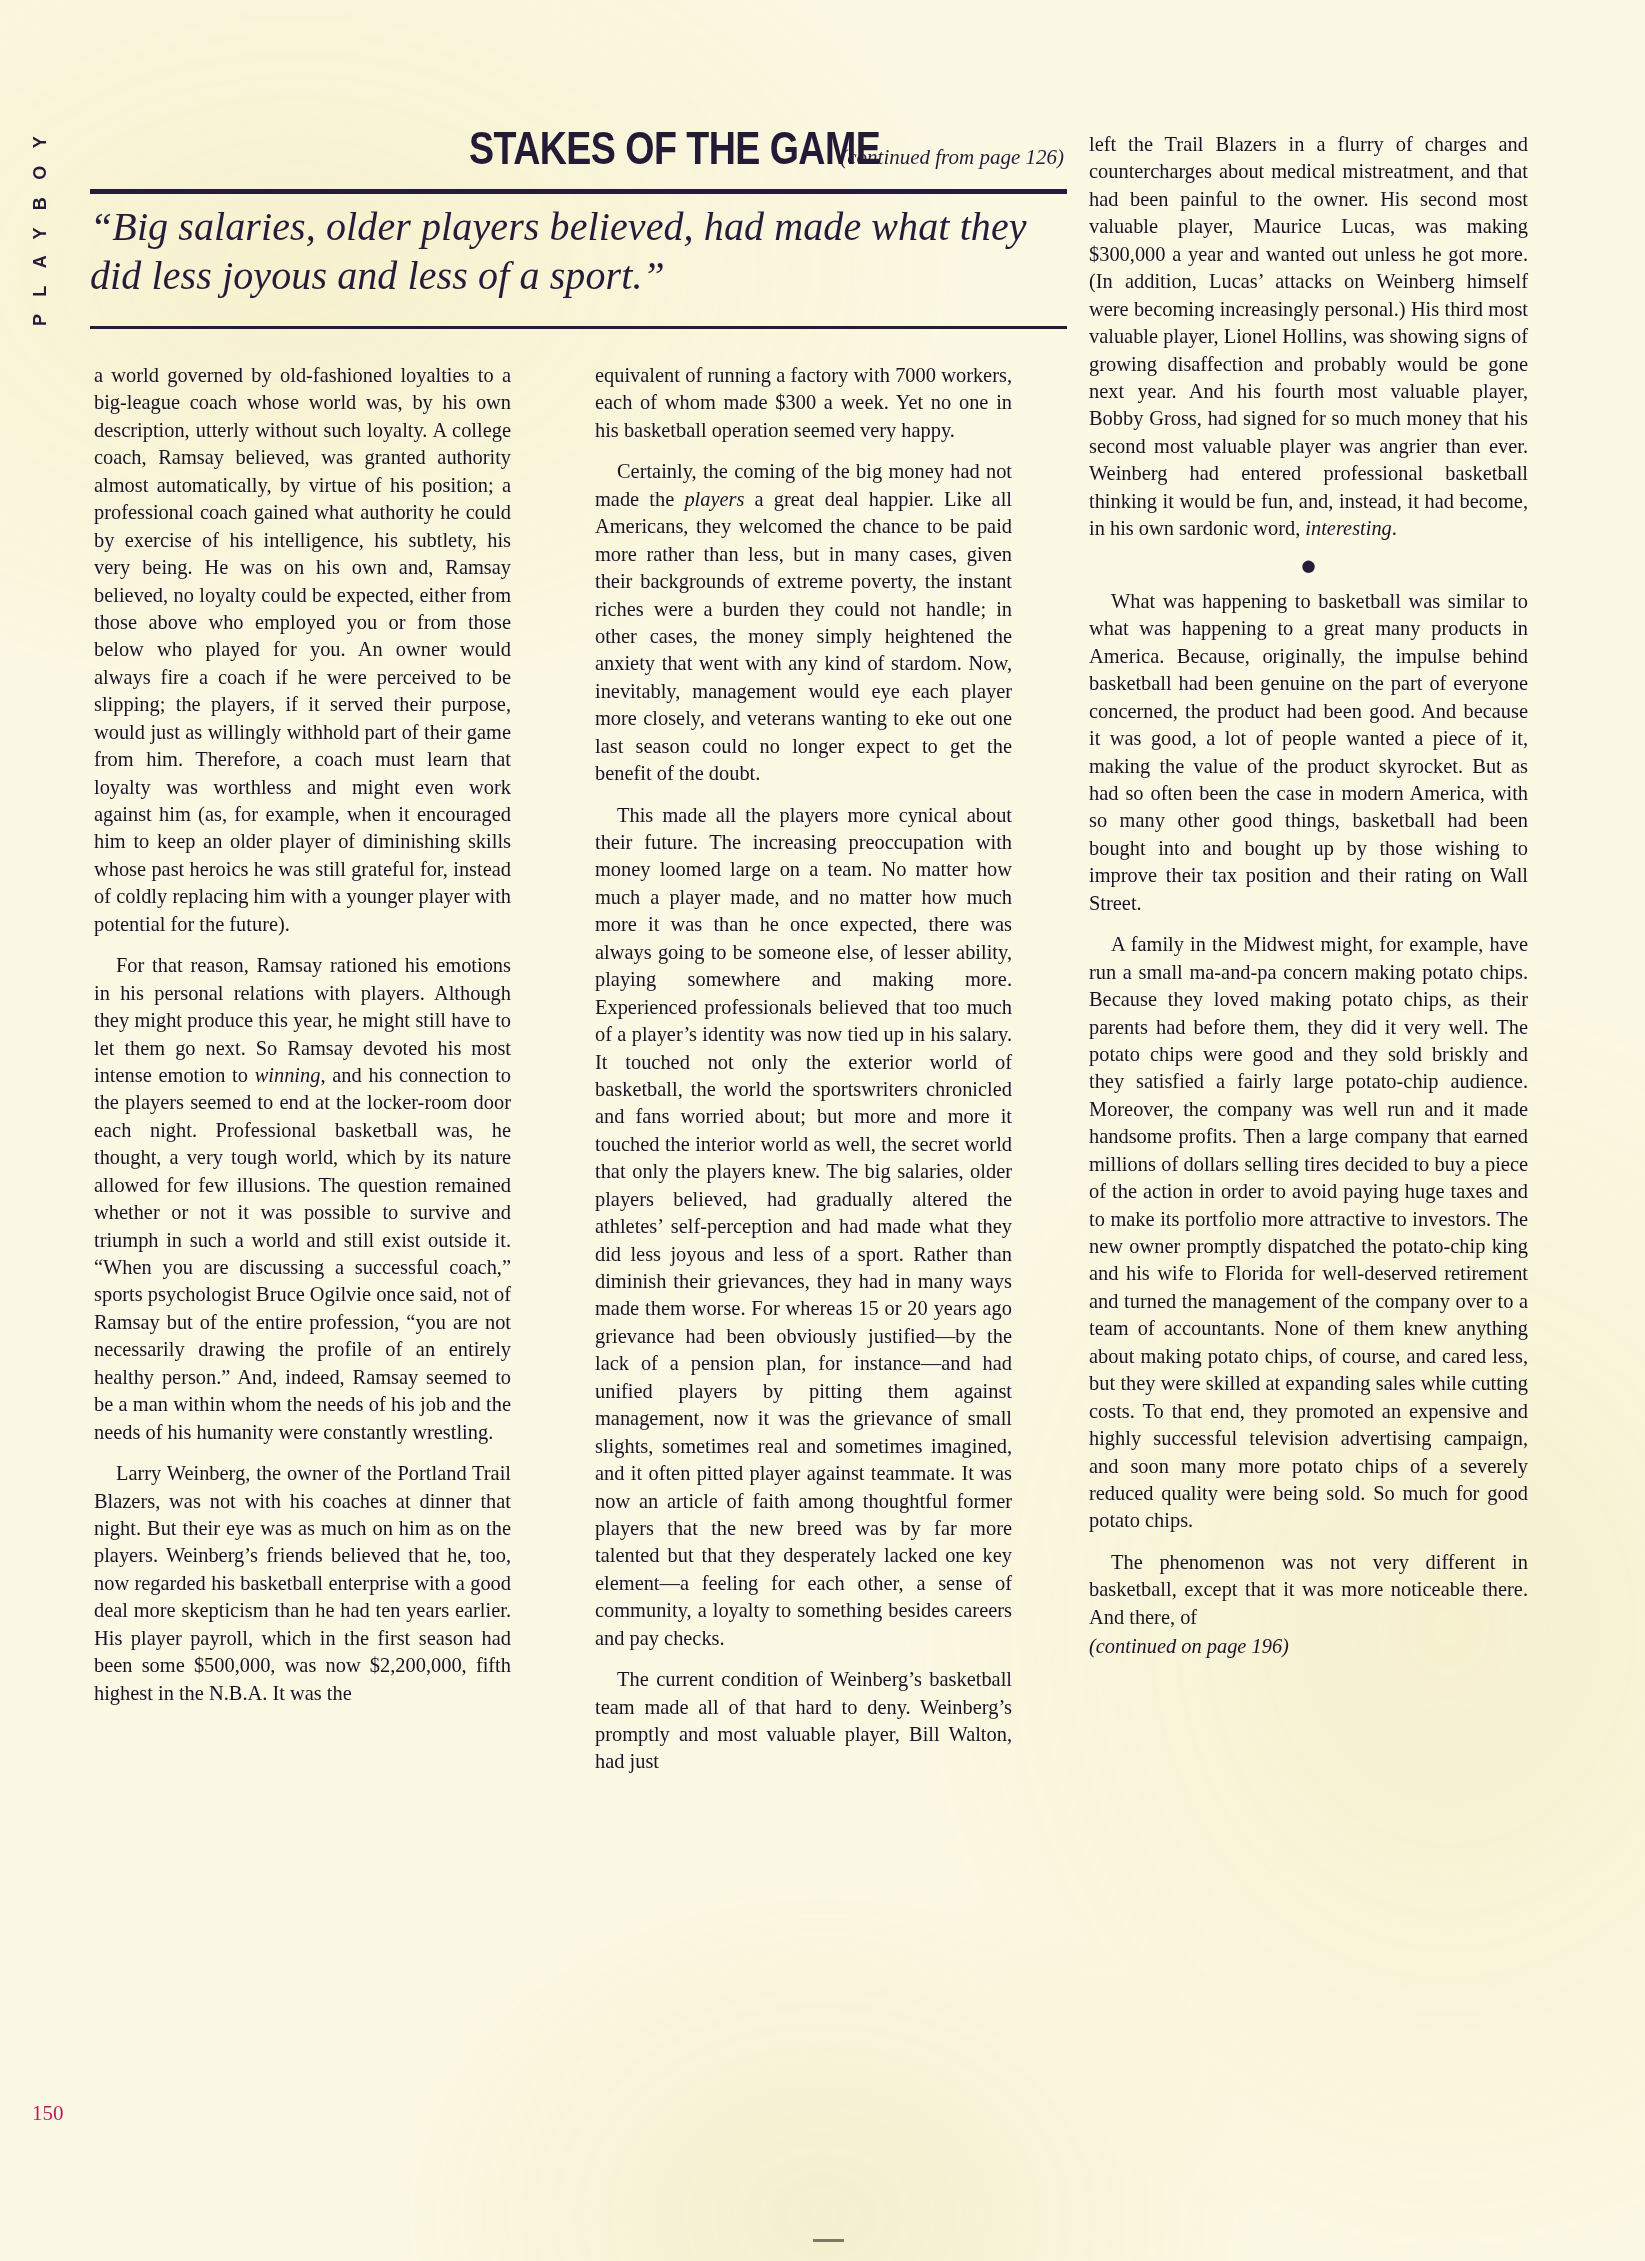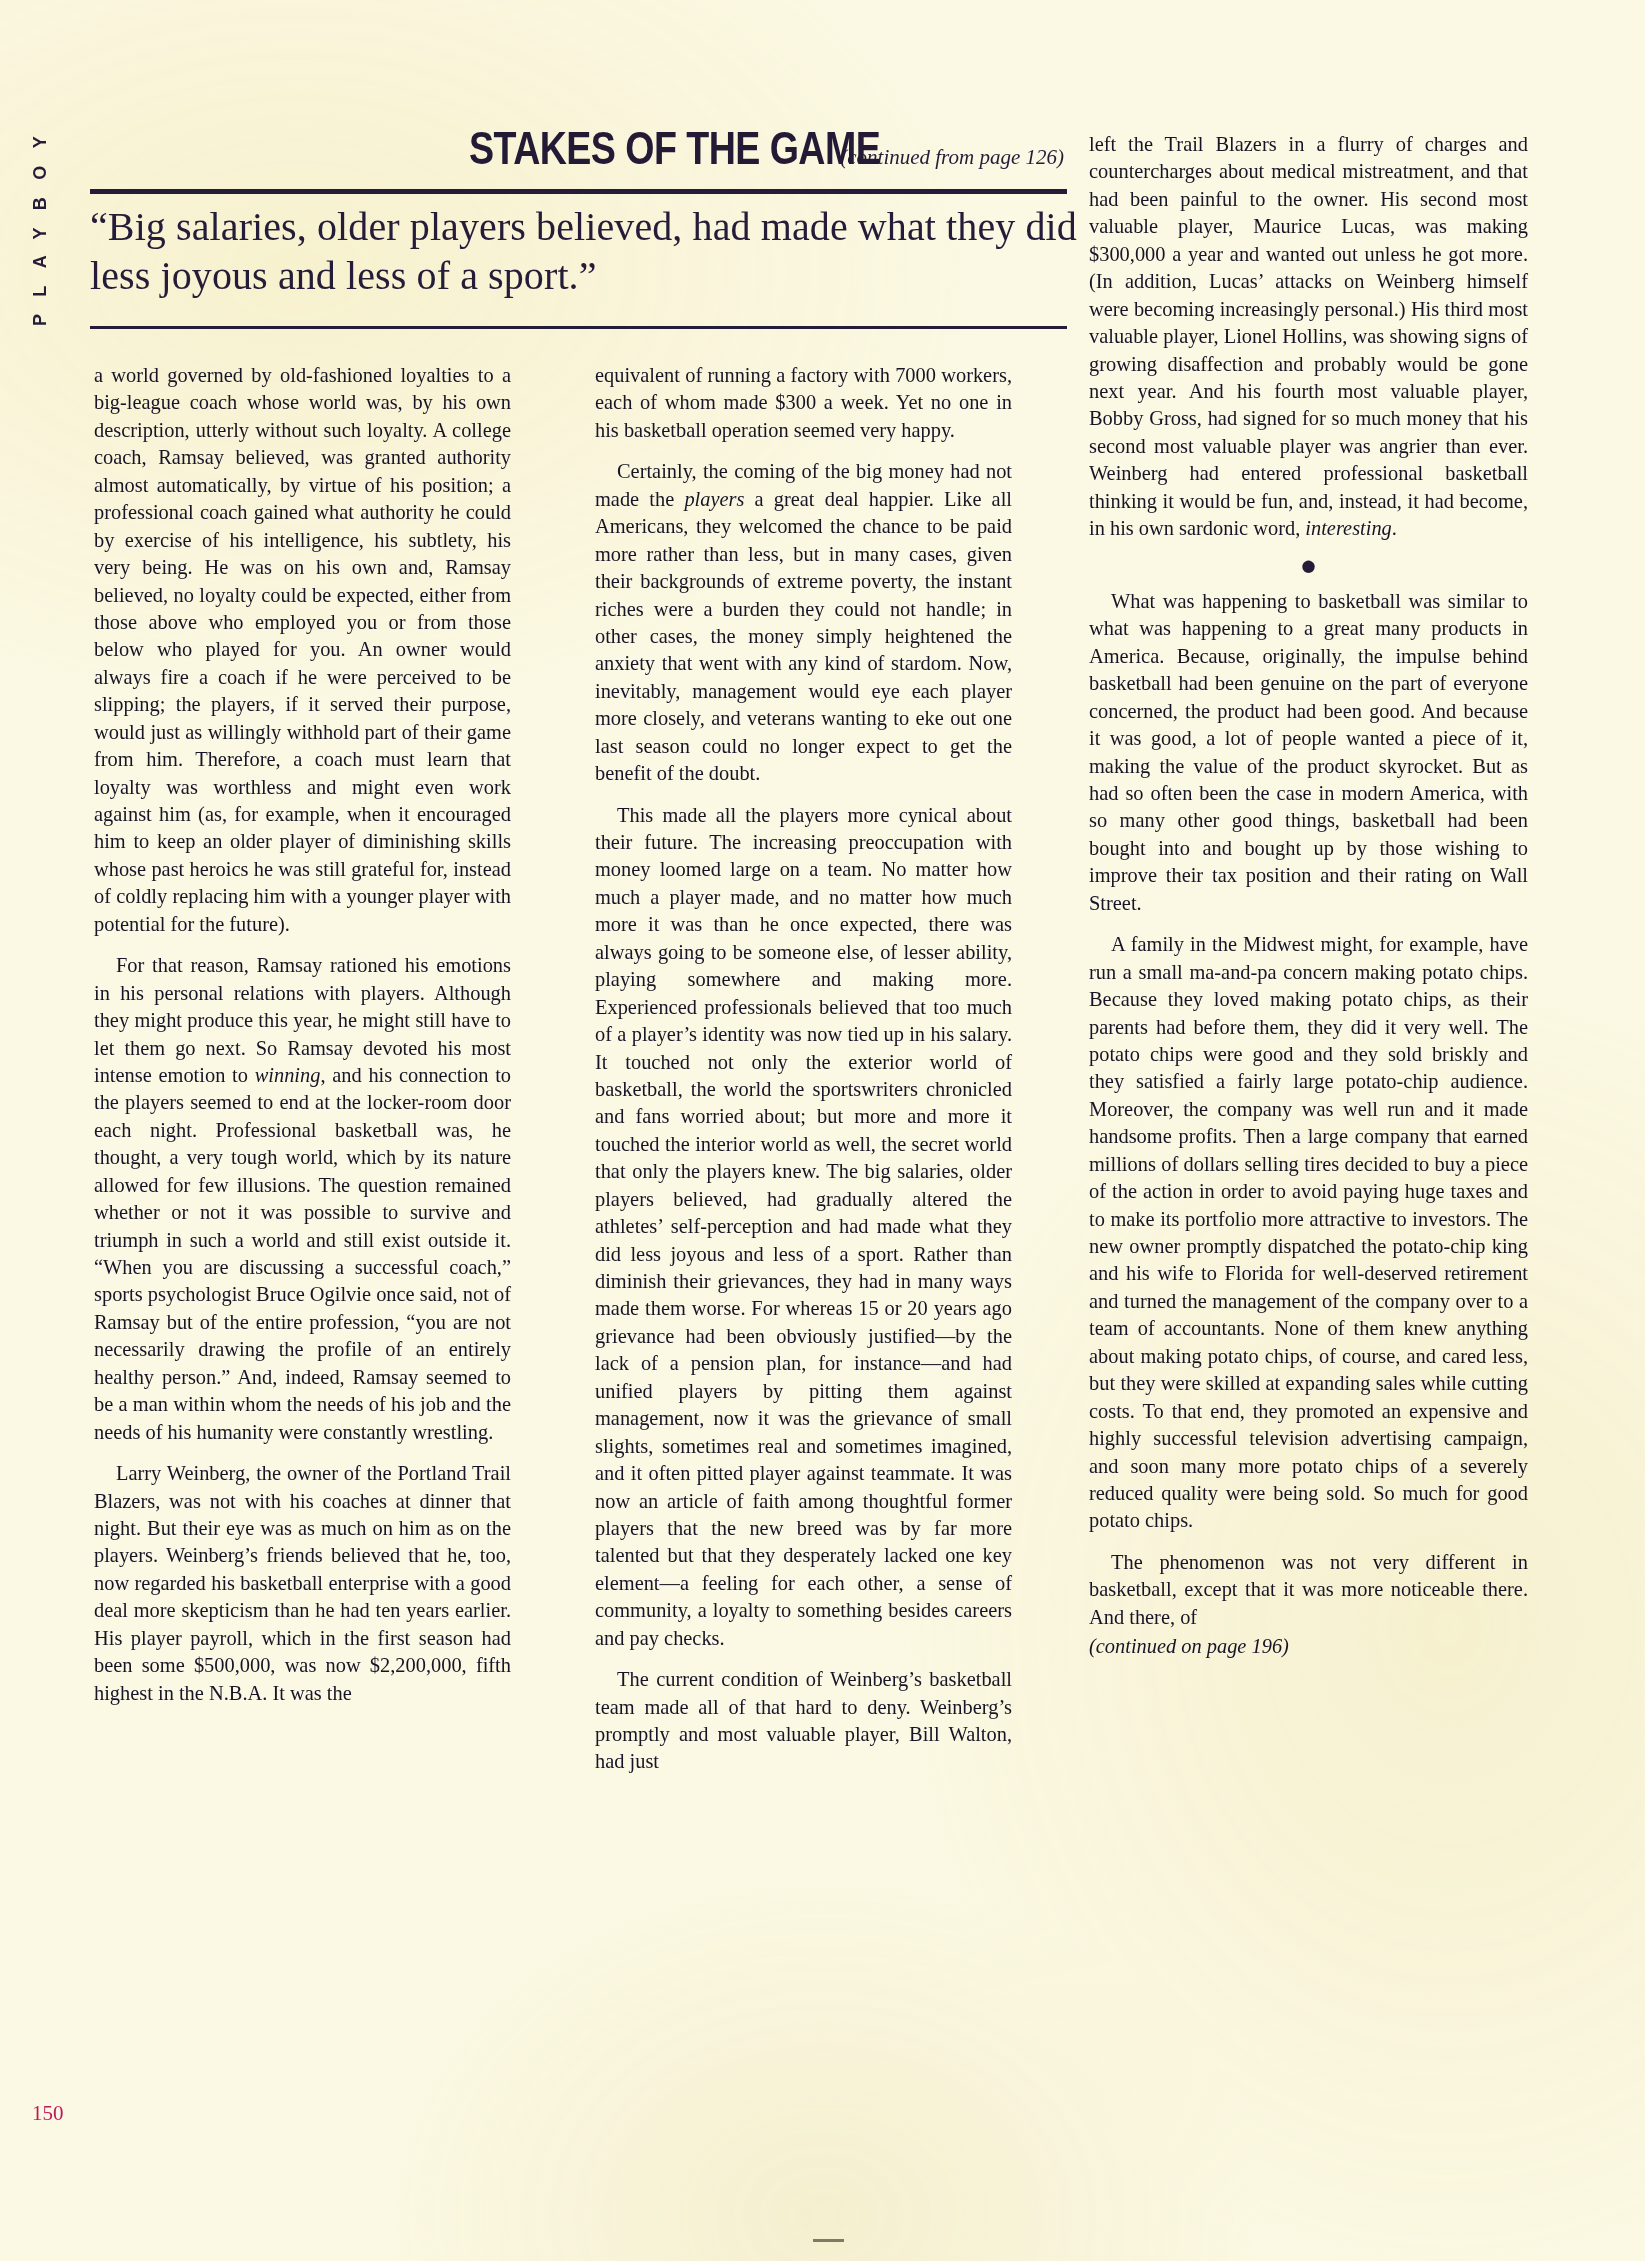--- a/index.html
+++ b/index.html
@@ -99,20 +99,21 @@
     height: 2.8px;
     background: #241c38;
   }
 
   
   .pullquote {
     position: absolute;
     left: 90px;
     top: 203px;
     width: 988px;
+    font-style: italic;
     font-size: 40px;
     line-height: 1.22;
     color: #241c38;
     letter-spacing: 0.1px;
   }
 
   
   .col {
     position: absolute;
     top: 348px;

